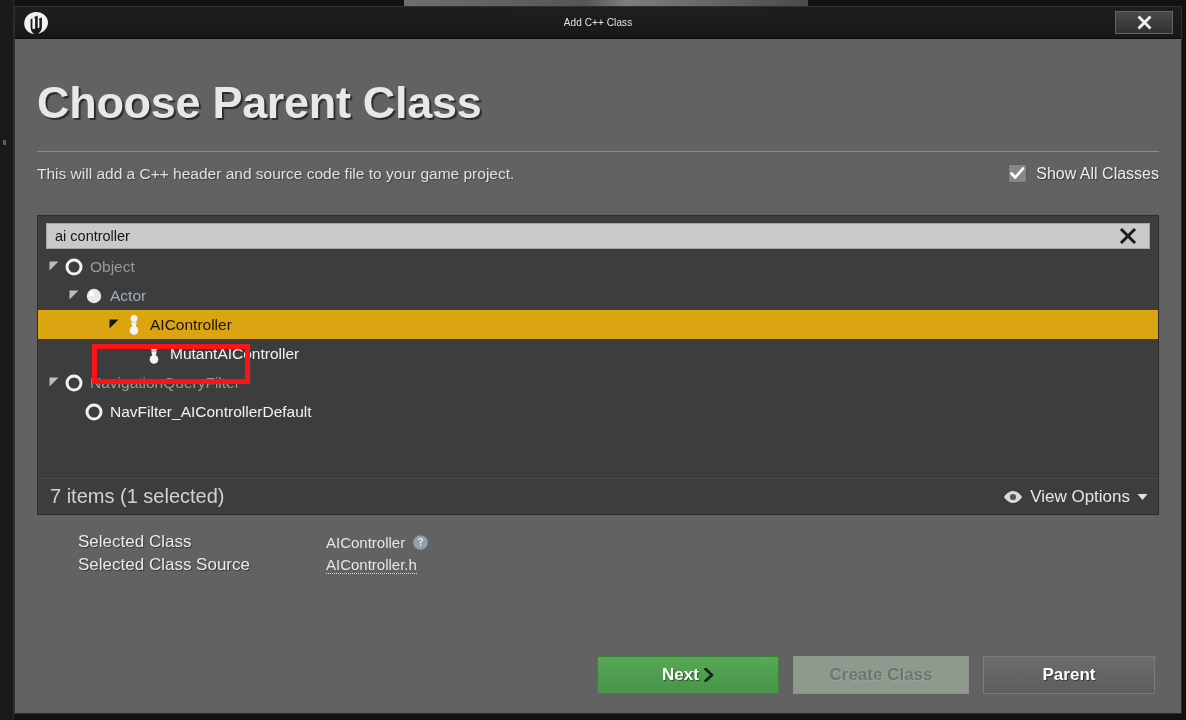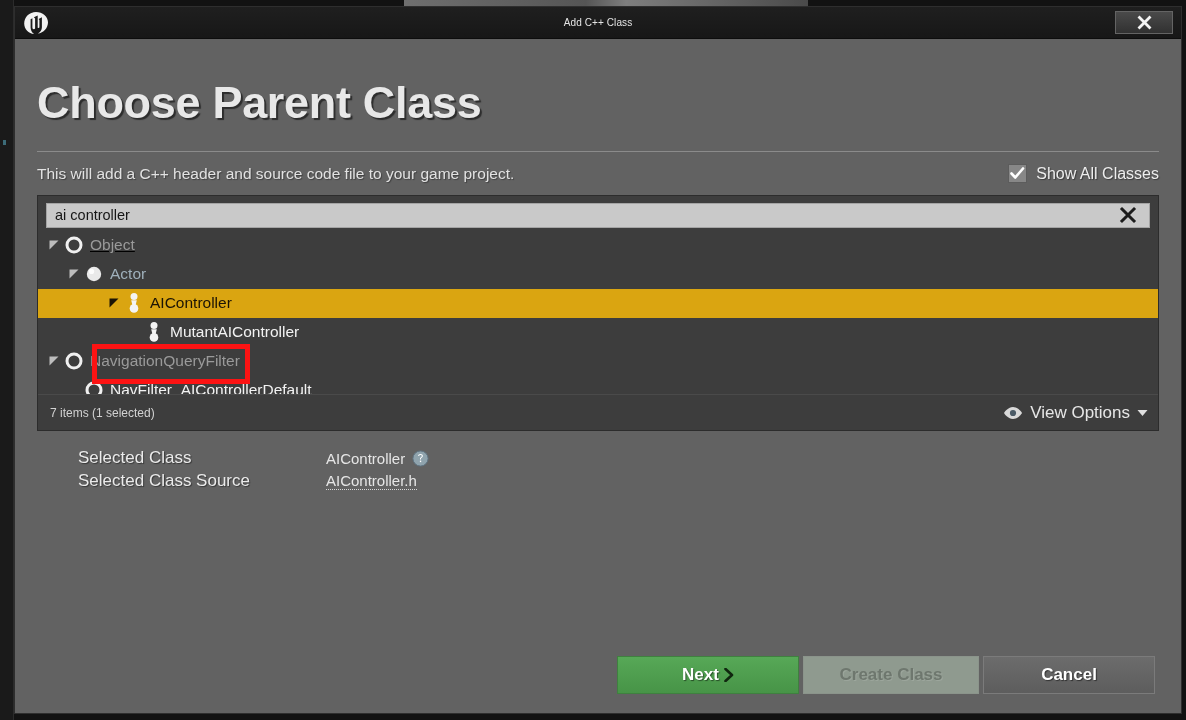--- a/index.html
+++ b/index.html
@@ -132,26 +132,26 @@
     display: flex; align-items: center; justify-content: center;
   }
   .show-all-label {
     font-size: 16px;
     color: #ededed;
     text-shadow: 1px 1px 1px rgba(0,0,0,.4);
   }
 
   
   #tree-panel {
-    margin-top: 12px;
+    margin-top: 32px;
     background: #3d3d3d;
     border: 1px solid #2c2c2c;
     display: flex;
     flex-direction: column;
-    height: 236px;
+    height: 300px;
   }
 
   
   .search-row {
     margin: 7px 8px 0 8px;
     height: 26px;
     background: #c9c9c9;
     border: 1px solid #a4a4a4;
     display: flex;
     align-items: center;
@@ -215,21 +215,21 @@
     flex: 0 0 36px;
     height: 36px;
     background: #3d3d3d;
     border-top: 1px solid #4a4a4a;
     display: flex;
     align-items: center;
     justify-content: space-between;
     padding: 0 10px 0 12px;
   }
   .status-count {
-    font-size: 12px;
+    font-size: 20px;
     color: #d2d2d2;
   }
   .view-options {
     display: flex;
     align-items: center;
     gap: 7px;
     cursor: pointer;
   }
   .view-options-label {
     font-size: 17px;
@@ -260,21 +260,21 @@
     cursor: pointer;
   }
 
   
   #footer {
     margin-top: auto;
     margin-bottom: 19px;
     display: flex;
     justify-content: flex-end;
     align-items: center;
-    gap: 4px;
+    gap: 14px;
     position: relative;
     padding-right: 4px;
   }
   .btn {
     height: 38px;
     min-width: 172px;
     display: flex;
     align-items: center;
     justify-content: center;
     gap: 5px;
@@ -366,21 +366,21 @@
         <div class="search-row">
           <input class="search-input" type="text" value="ai controller" style="">
           <div class="search-clear">
             <svg width="20" height="20" viewBox="0 0 20 20">
               <path d="M4 4 L16 16 M16 4 L4 16" stroke="#1c1c1c" stroke-width="3" stroke-linecap="square"></path>
             </svg>
           </div>
         </div>
 
         <div class="tree-list">
-            <div class="tree-row" style="padding-left: 8px; text-decoration: underline;">
+            <div class="tree-row" style="padding-left: 8px;">
               <div class="tree-arrow">
                 <svg width="11" height="11" viewBox="0 0 11 11">
                   <path d="M0.5 0.5 L9.5 0.5 L0.5 9.5 Z" fill="#bdbdbd"></path>
                 </svg>
               </div>
               <div class="tree-icon">
                 <svg width="20" height="20" viewBox="0 0 20 20">
                   <circle cx="10" cy="10" r="7" fill="none" stroke="#f0f0f0" stroke-width="3"></circle>
                 </svg>
               </div>
@@ -496,21 +496,21 @@
         <div class="btn btn-next">
           <span>Next</span>
           <svg width="10" height="14" viewBox="0 0 10 14">
             <path d="M1.5 1 L8 7 L1.5 13" stroke="#10260f" stroke-width="2.6" fill="none" stroke-linecap="round" stroke-linejoin="round"></path>
           </svg>
         </div>
         <div class="btn btn-create">
           <span>Create Class</span>
         </div>
         <div class="btn btn-cancel">
-          <span>Cancel</span>
+          <span>Parent</span>
         </div>
 
       </div>
     </div>
 
     <div class="annot" id="annot-tree"></div>
   </div>
 </div>
 
 </body></html>

